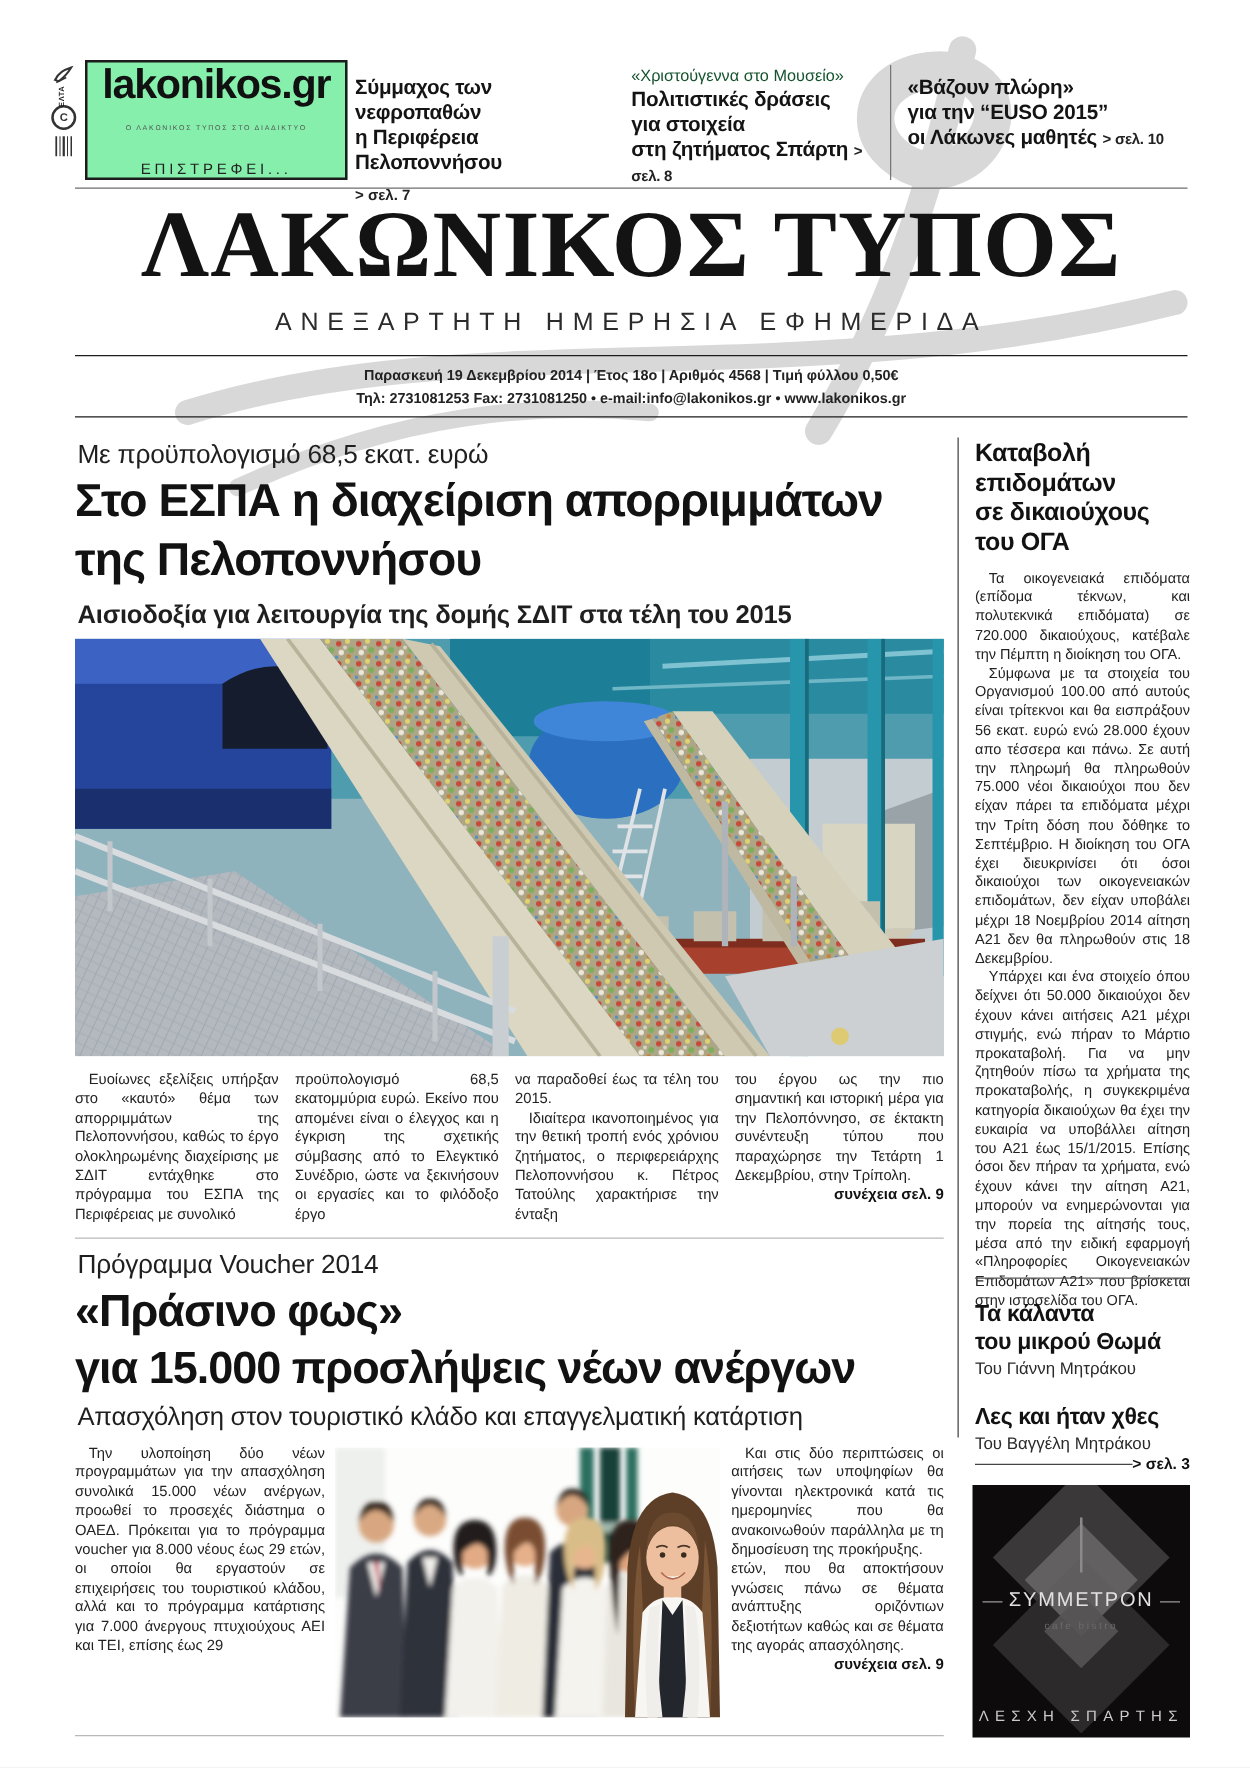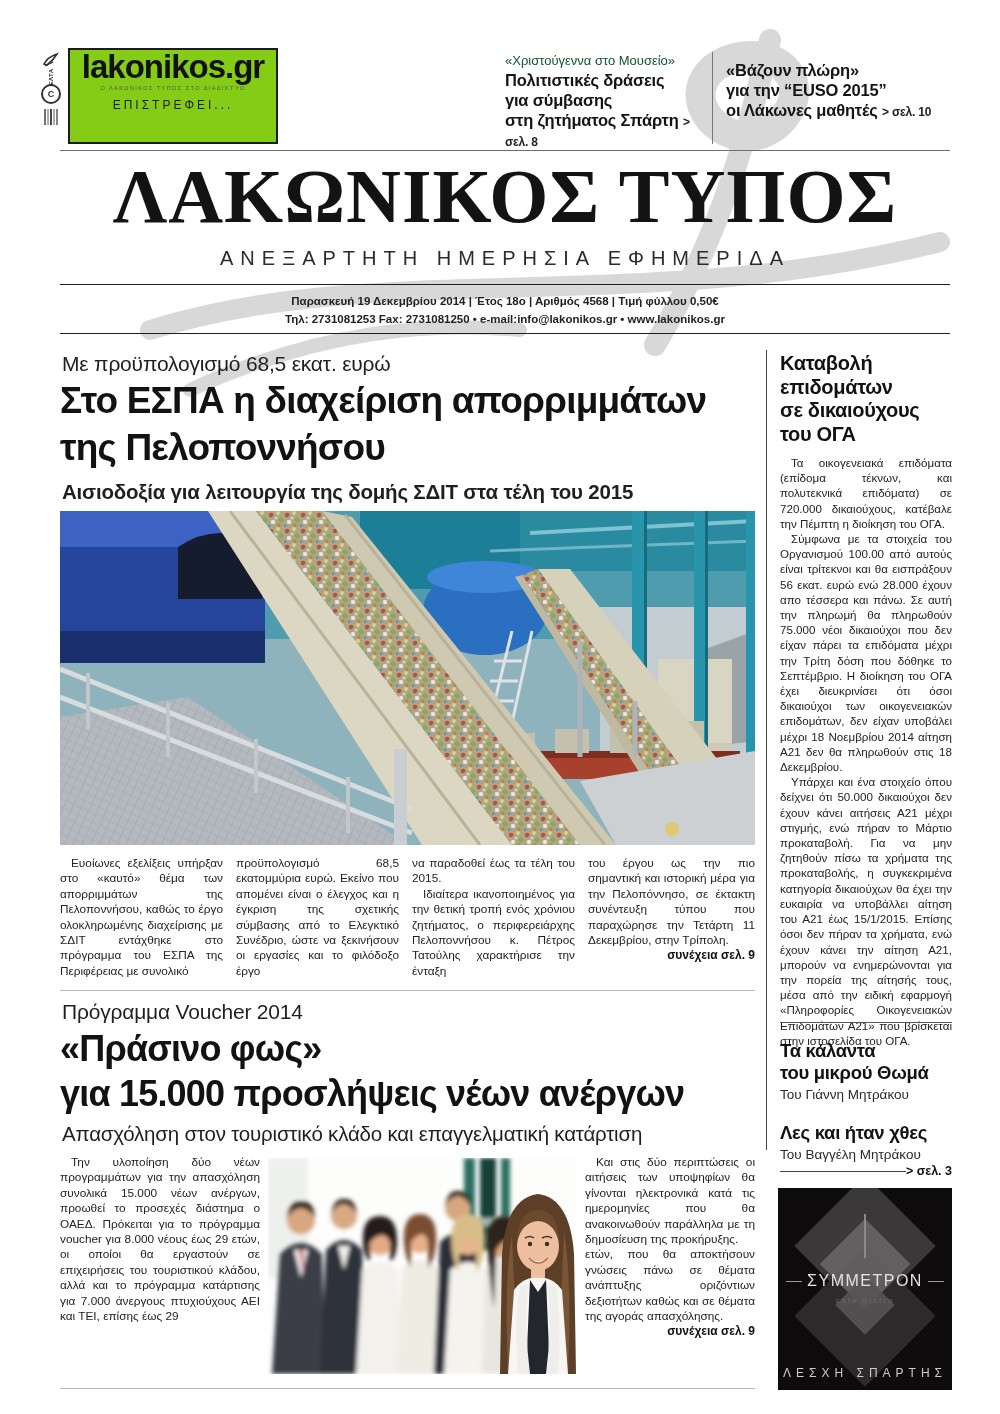--- a/index.html
+++ b/index.html
@@ -6,22 +6,22 @@
   .page{position:relative;width:1000px;height:1414px;background:#ffffff;margin:0 auto;
         font-family:"Liberation Sans",sans-serif;color:#1a1a1a;overflow:hidden;}
   .abs{position:absolute;}
   
   .watermark{left:0;top:0;z-index:0;pointer-events:none;}
   
   .postal{left:38px;top:50px;width:26px;height:92px;display:flex;flex-direction:column;align-items:center;gap:4px;z-index:2;}
   .postal .elta-label{font-size:6px;font-weight:bold;transform:rotate(-90deg);letter-spacing:.5px;}
   .postal .circleC{width:16px;height:16px;border:2px solid #333;border-radius:50%;font-size:9px;font-weight:bold;
                    display:flex;align-items:center;justify-content:center;color:#333;}
-  .logo-box{left:68px;top:48px;width:206px;height:92px;border:2px solid #1c1c1c;background:#84cc16;z-index:2;
-            display:flex;flex-direction:column;align-items:center;justify-content:flex-start;}
+  .logo-box{left:68px;top:48px;width:206px;height:92px;border:2px solid #1c1c1c;background:#86efac;z-index:2;
+            display:flex;flex-direction:column;align-items:center;justify-content:space-between;}
   .logo-main{font-size:33px;font-weight:800;letter-spacing:-1px;color:#111;line-height:1;}
   .logo-tag{font-size:5.6px;letter-spacing:1.4px;color:#555;margin-top:2px;}
   .logo-returns{font-size:12px;letter-spacing:3px;color:#222;margin-top:7px;font-weight:500;}
   .teaser{z-index:2;}
   .teaser .t-kicker{font-size:13px;color:#14532d;margin-bottom:2px;}
   .teaser .t-line{font-size:16.5px;font-weight:800;line-height:1.22;letter-spacing:-0.2px;color:#141414;}
   .teaser .t-page{font-size:12px;font-weight:700;color:#222;}
   .vdiv{width:1px;background:#777;z-index:2;}
   .hrule{height:1px;background:#6e6e6e;z-index:2;}
   .hrule.dark{background:#1d1d1d;}
@@ -92,25 +92,30 @@
         </g>
     </svg>
   </div>
 
   <div class="abs logo-box">
     <div class="logo-main">lakonikos.gr</div>
     <div class="logo-tag">Ο ΛΑΚΩΝΙΚΟΣ ΤΥΠΟΣ ΣΤΟ ΔΙΑΔΙΚΤΥΟ</div>
     <div class="logo-returns">ΕΠΙΣΤΡΕΦΕΙ...</div>
   </div>
 
+  <div class="abs teaser" style="left:284px;top:60px;width:205px;">
+    <div class="t-line">Σύμμαχος των νεφροπαθών</div>
+    <div class="t-line">η Περιφέρεια Πελοποννήσου</div>
+    <div class="t-page" style="margin-top:8px;">&gt; σελ. 7</div>
+  </div>
 
   <div class="abs teaser" style="left:505px;top:53px;width:200px;">
     <div class="t-kicker">«Χριστούγεννα στο Μουσείο»</div>
     <div class="t-line">Πολιτιστικές δράσεις</div>
-    <div class="t-line">για σύμβασης</div>
+    <div class="t-line">για στοιχεία</div>
     <div class="t-line"><span>στη ζητήματος Σπάρτη</span>
       <span class="t-page">&gt; σελ. 8</span></div>
   </div>
 
   <div class="abs vdiv" style="left:712px;top:52px;height:92px;"></div>
 
   <div class="abs teaser" style="left:726px;top:60px;width:225px;">
     <div class="t-line">«Βάζουν πλώρη»</div>
     <div class="t-line">για την “EUSO 2015”</div>
     <div class="t-line"><span>οι Λάκωνες μαθητές</span>
@@ -232,21 +237,21 @@
     <p>Ευοίωνες εξελίξεις υπήρξαν στο «καυτό» θέμα των απορριμμάτων της Πελοποννήσου, καθώς το έργο ολοκληρωμένης διαχείρισης με ΣΔΙΤ εντάχθηκε στο πρόγραμμα του ΕΣΠΑ της Περιφέρειας με συνολικό</p>
   </div>
   <div class="abs bodycol" style="left:236px;top:856px;width:163px;">
     <p style="text-indent:0">προϋπολογισμό 68,5 εκατομμύρια ευρώ. Εκείνο που απομένει είναι ο έλεγχος και η έγκριση της σχετικής σύμβασης από το Ελεγκτικό Συνέδριο, ώστε να ξεκινήσουν οι εργασίες και το φιλόδοξο έργο</p>
   </div>
   <div class="abs bodycol" style="left:412px;top:856px;width:163px;">
     <p style="text-indent:0">να παραδοθεί έως τα τέλη του 2015.</p>
     <p>Ιδιαίτερα ικανοποιημένος για την θετική τροπή ενός χρόνιου ζητήματος, ο περιφερειάρχης Πελοποννήσου κ. Πέτρος Τατούλης χαρακτήρισε την ένταξη</p>
   </div>
   <div class="abs bodycol" style="left:588px;top:856px;width:167px;">
-    <p style="text-indent:0">του έργου ως την πιο σημαντική και ιστορική μέρα για την Πελοπόννησο, σε έκτακτη συνέντευξη τύπου που παραχώρησε την Τετάρτη 11 Δεκεμβρίου, στην Τρίπολη.</p>
+    <p style="text-indent:0">του έργου ως την πιο σημαντική και ιστορική μέρα για την Πελοπόννησο, σε έκτακτη συνέντευξη τύπου που παραχώρησε την Τετάρτη 1 Δεκεμβρίου, στην Τρίπολη.</p>
     <div class="continue">συνέχεια σελ. 9</div>
   </div>
 
   <div class="abs hrule light" style="left:60px;top:990px;width:695px;"></div>
 
   <div class="abs kicker" style="left:62px;top:1000px;">Πρόγραμμα Voucher 2014</div>
   <div class="abs headline" style="left:60px;top:1026px;width:700px;font-size:36px;">
     <span style="display:block">«Πράσινο φως»</span>
     <span style="display:block">για 15.000 προσλήψεις νέων ανέργων</span>
   </div>

